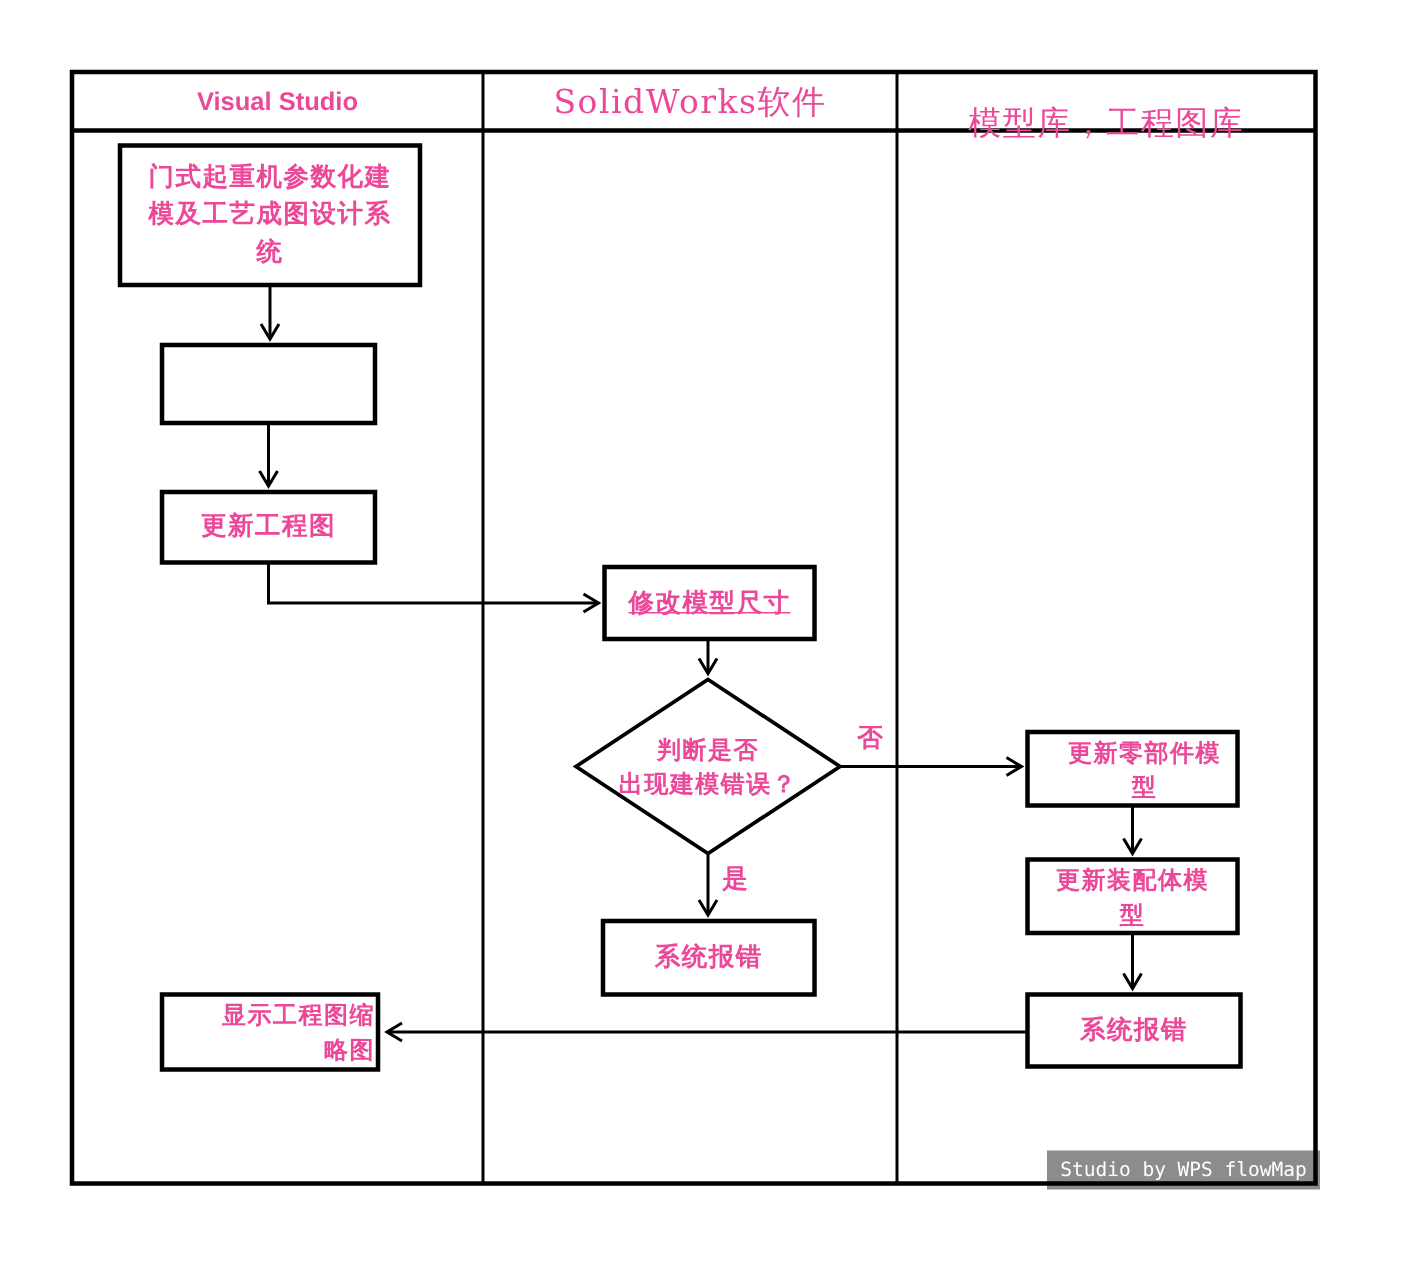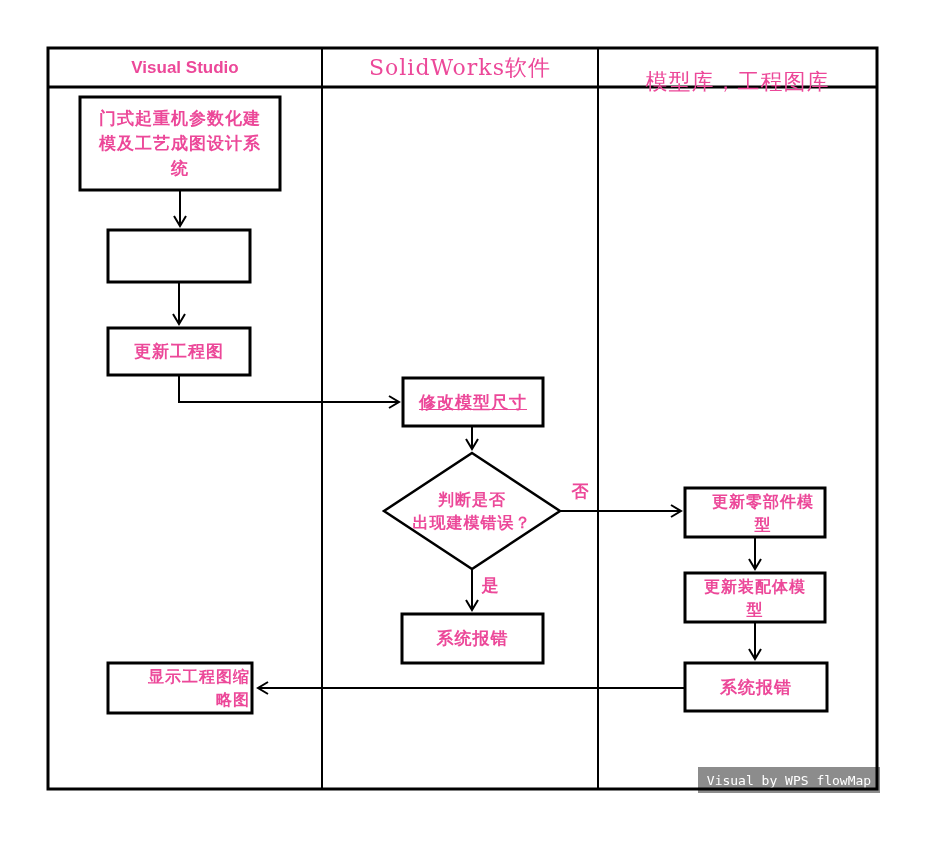--- a/index.html
+++ b/index.html
@@ -23,21 +23,21 @@
     background:#8c8c8c; color:#ffffff; display:flex; align-items:center; justify-content:center;
     font-family:"DejaVu Sans Mono", monospace; font-size:13px; white-space:nowrap;
   }
 </style>
 </head>
 <body>
 
 <div class="canvas">
 
   <div class="watermark">
-    <span>Visual by WPS flowMap</span>
+    <span>Studio by WPS flowMap</span>
   </div>
 
   <svg class="layer-svg" width="939" height="849" viewBox="0 0 939 849">
     <defs>
       <marker id="ah" markerWidth="16" markerHeight="16" refX="12" refY="8" orient="auto" markerUnits="userSpaceOnUse">
         <path d="M2,2 L12,8 L2,14" fill="none" stroke="#000" stroke-width="2"></path>
       </marker>
     </defs>
 
     <rect x="48" y="48" width="829" height="741" fill="none" stroke="#000" stroke-width="3"></rect>

